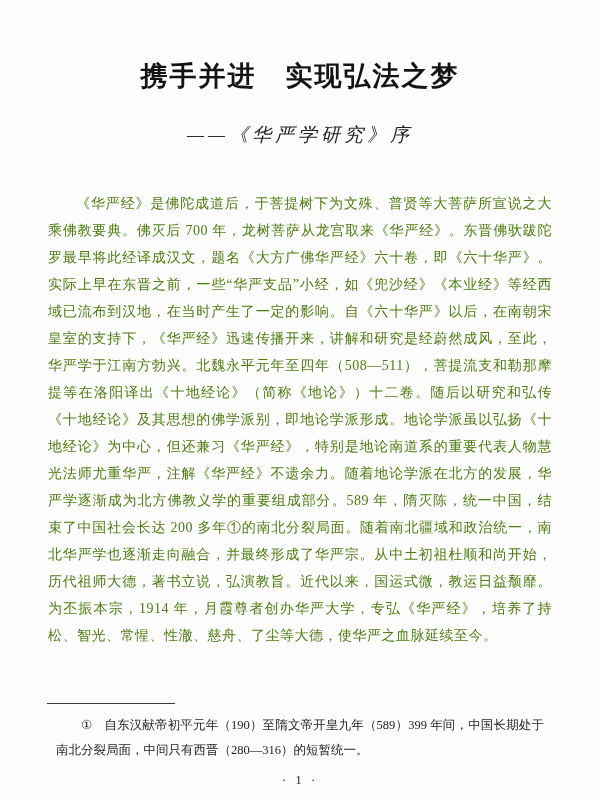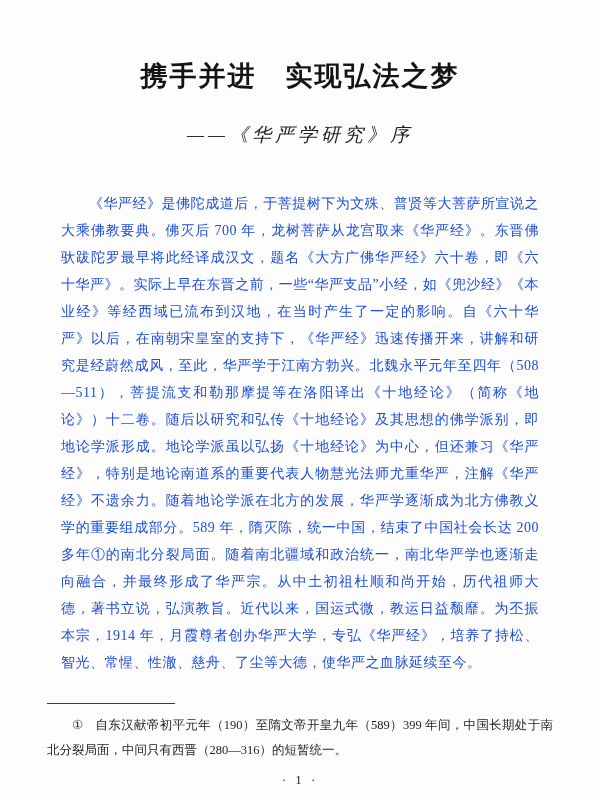--- a/index.html
+++ b/index.html
@@ -39,43 +39,43 @@
     font-weight: 400;
     font-style: italic;
     letter-spacing: 4px;
     line-height: 26px;
     color: #222222;
   }
   .body-text {
     margin-top: 42px;
   }
   .body-text p {
-    margin: 14px;
+    margin: 1px;
     font-size: 14px;
     line-height: 27px;
     text-align: justify;
     text-justify: inter-character;
     text-indent: 2em;
     letter-spacing: 0.5px;
-    color: #1d4ed8;
+    color: #4d7c0f;
   }
   .footnote {
     position: absolute;
     left: 47px;
     right: 47px;
     top: 703px;
   }
   .footnote-rule {
     width: 128px;
     height: 1px;
     background: #3a3a3a;
     margin-bottom: 9px;
   }
   .footnote-text {
-    margin: 0;
+    margin: 9px;
     font-size: 12.5px;
     line-height: 25px;
     text-align: justify;
     text-justify: inter-character;
     text-indent: 2em;
     color: #1e1e1e;
   }
   .footnote-text .fn-marker {
     margin-right: 12px;
   }

